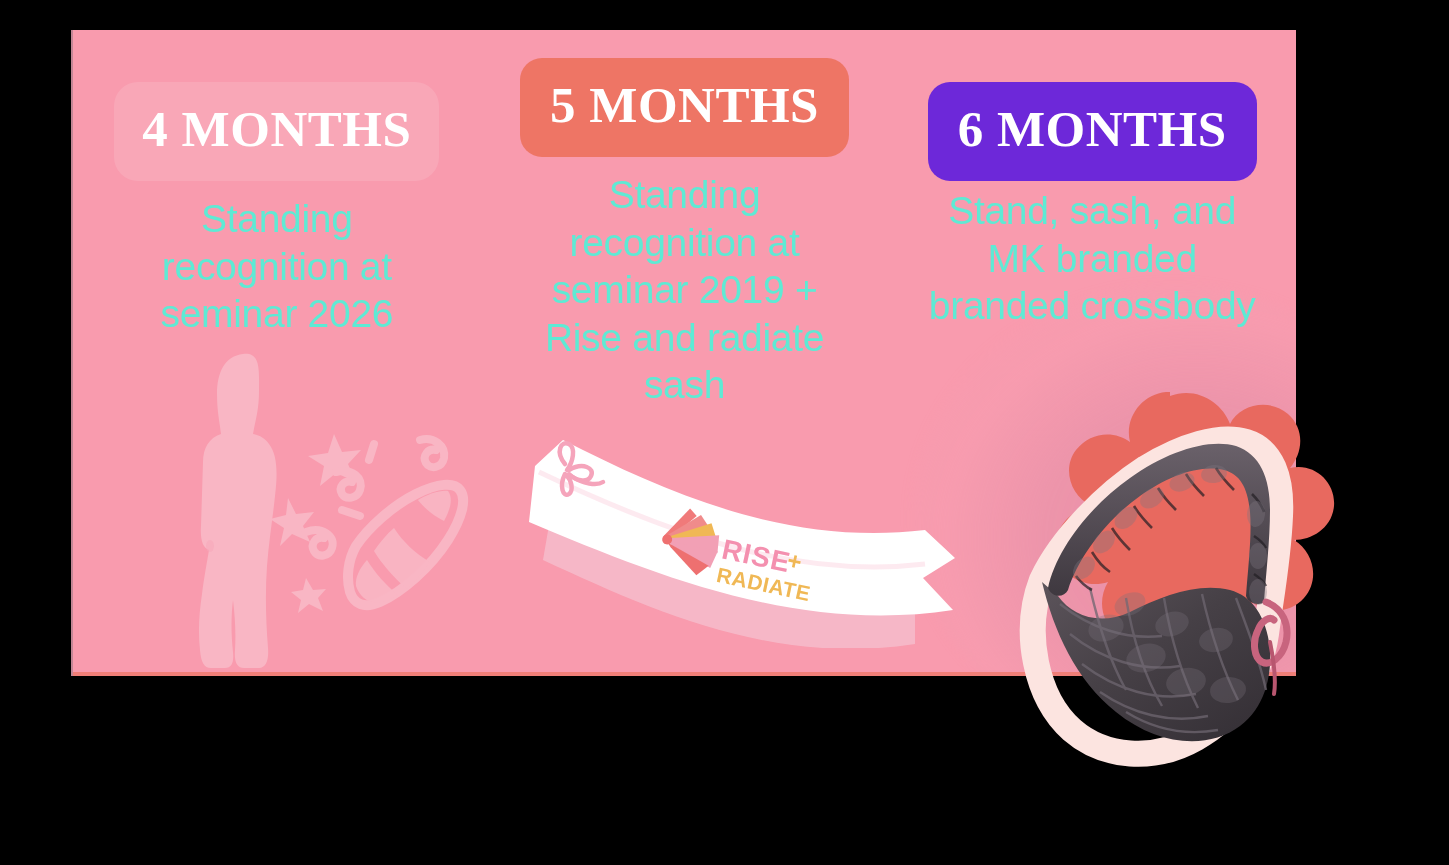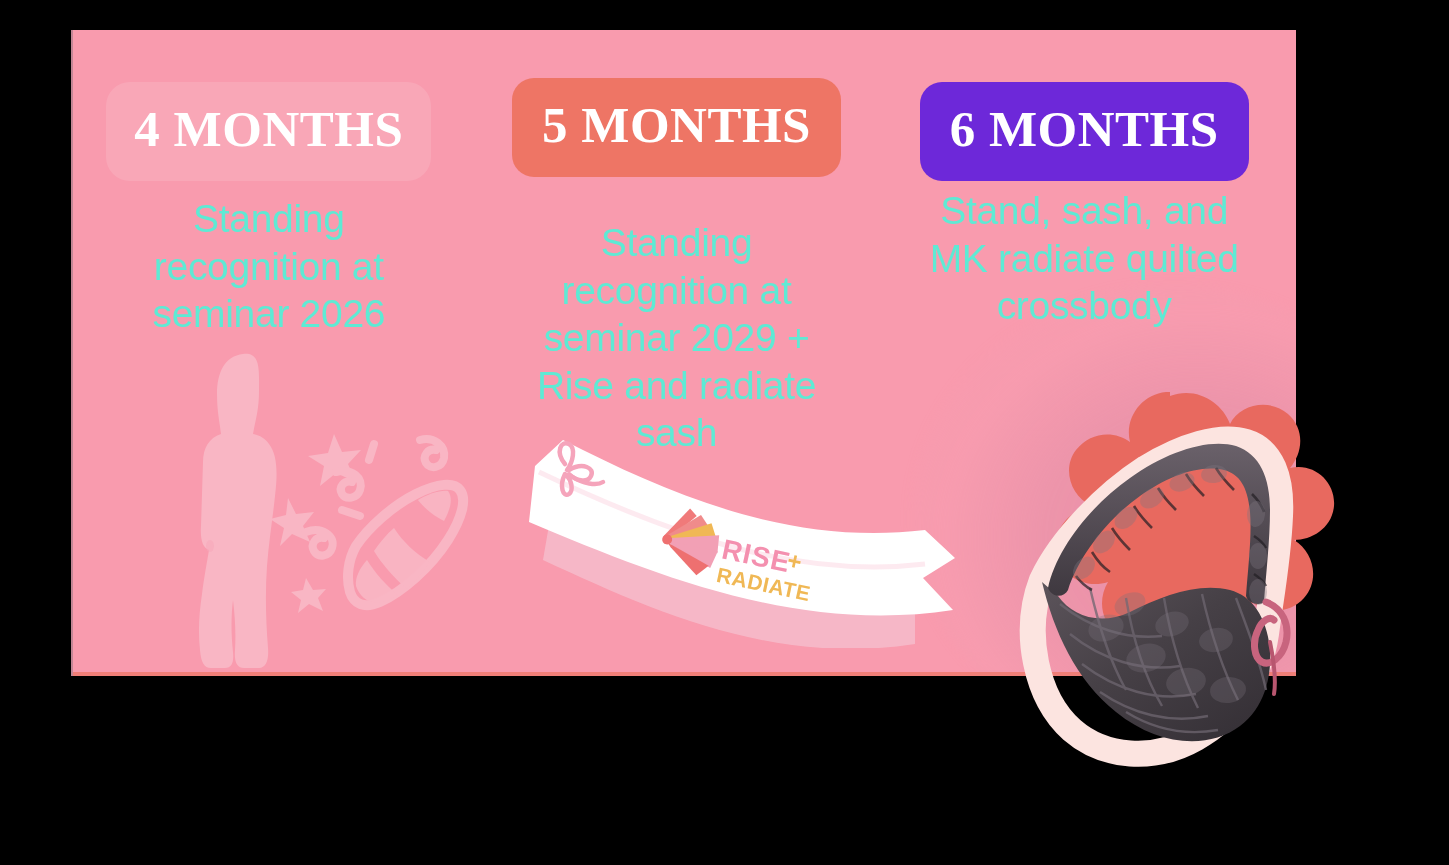--- a/index.html
+++ b/index.html
@@ -66,37 +66,37 @@
                 rgba(221,140,166,0.42) 38%,
                 rgba(240,160,180,0.18) 62%,
                 rgba(249,155,174,0.0) 78%);
     filter: blur(6px);
     pointer-events: none;
   }
 
   
   .columns {
     position: absolute;
-    left: 65px;
+    left: 73px;
     top: 30px;
     width: 1223px;
     height: 646px;
     display: flex;
     flex-direction: row;
     align-items: flex-start;
   }
   .col {
     position: relative;
     flex: 1 1 0;
     display: flex;
     flex-direction: column;
     align-items: center;
   }
   .col-1 { padding-top: 52px; }
-  .col-2 { padding-top: 48px; gap: 28px; }
+  .col-2 { padding-top: 28px; }
   .col-3 { padding-top: 52px; }
 
   
   .badge {
     display: inline-block;
     font-family: "Liberation Serif", serif;
     font-weight: bold;
     color: #FFFFFF;
     letter-spacing: .5px;
     text-align: center;
@@ -282,26 +282,26 @@
 
   <div class="columns">
 
     <div class="col col-1">
       <div class="badge badge-4">4 MONTHS</div>
       <div class="desc">Standing recognition at seminar 2026</div>
     </div>
 
     <div class="col col-2">
       <div class="badge badge-5">5 MONTHS</div>
-      <div class="desc">Standing recognition at seminar 2029 + Rise and radiate sash</div>
+      <div class="desc">Standing recognition at seminar 2019 + Rise and radiate sash</div>
     </div>
 
     <div class="col col-3">
       <div class="badge badge-6">6 MONTHS</div>
-      <div class="desc">Stand, sash, and MK radiate quilted crossbody</div>
+      <div class="desc">Stand, sash, and MK branded branded crossbody</div>
     </div>
   </div>
 
   <div class="product">
     <svg class="blob-svg" width="480" height="460" viewBox="0 0 480 460">
       <path fill="#E8695F" d="M240 6
         c26-10 52 6 60 28 c10-20 40-26 58-10 c18 16 14 40 2 54
         c24-6 46 14 44 38 c-2 22-22 34-40 34 c20 12 26 40 10 58
         c-14 16-38 16-52 4 c8 24-10 48-34 50 c-22 2-38-14-42-34
         c-10 22-38 30-58 16 c-18-12-20-36-10-52 c-24 8-50-8-52-32

